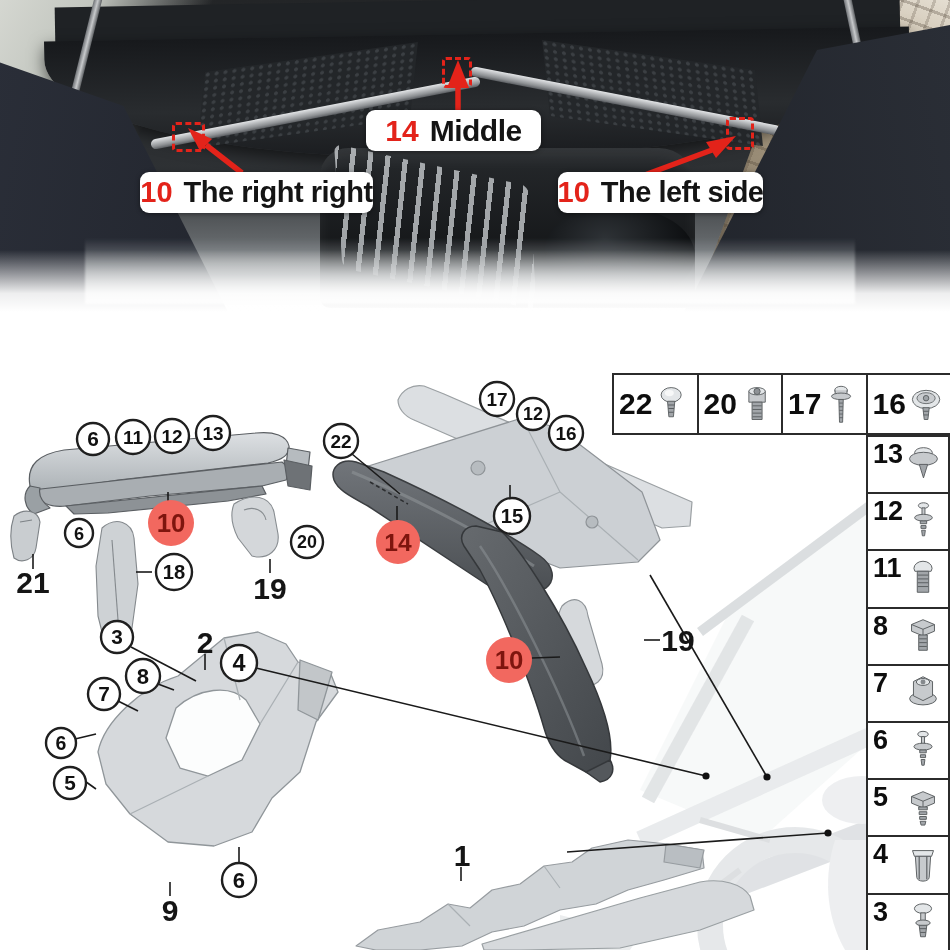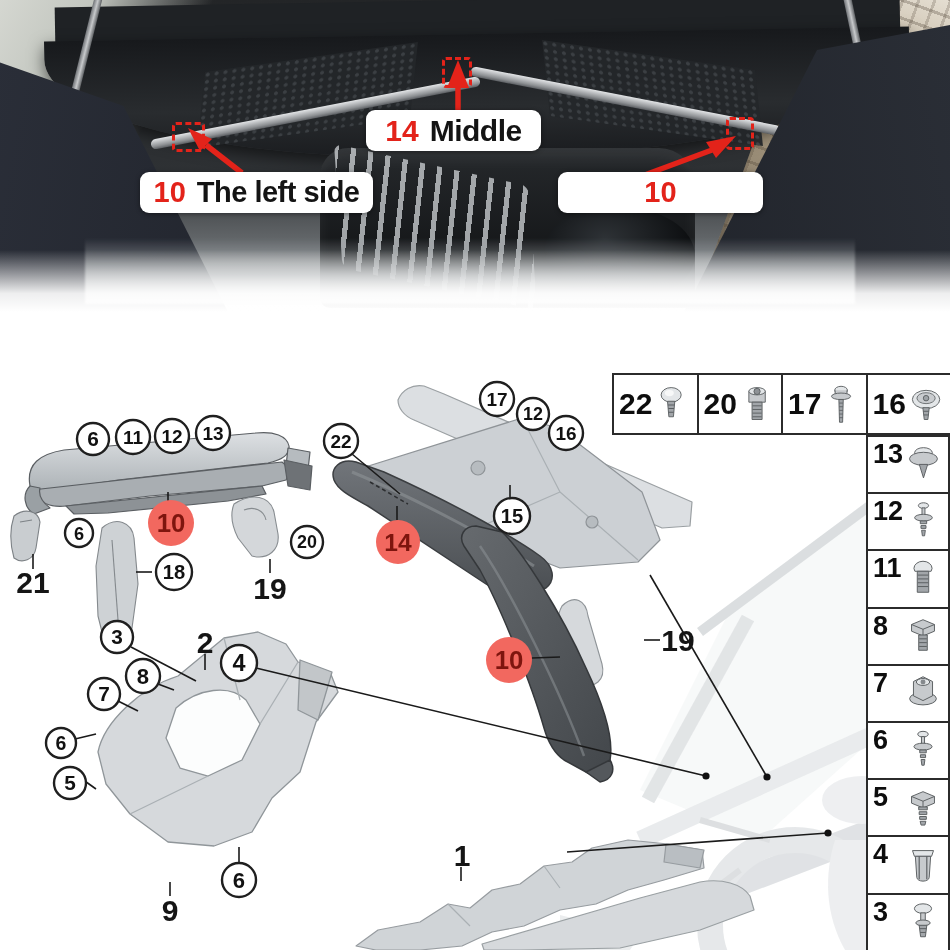--- a/index.html
+++ b/index.html
@@ -126,24 +126,25 @@
         <polygon points="736,136 716,158 706,142"></polygon>
       </g>
     </svg>
 
     <div class="plabel" id="lbl-middle">
       <span class="pnum">14</span>
       <span class="ptxt">Middle</span>
     </div>
     <div class="plabel" id="lbl-right">
       <span class="pnum">10</span>
-      <span class="ptxt">The left side</span>
+      <span class="ptxt">The right right</span>
     </div>
     <div class="plabel" id="lbl-left">
       <span class="pnum">10</span>
+      <span class="ptxt">The left side</span>
     </div>
   </section>
 
 
   <svg class="diagram" viewBox="0 0 950 580">
     <defs>
       <linearGradient id="gLight" x1="0" y1="0" x2="0" y2="1">
         <stop offset="0" stop-color="#dde0e3"></stop>
           <stop offset="1" stop-color="#aab0b4"></stop>
       </linearGradient>

